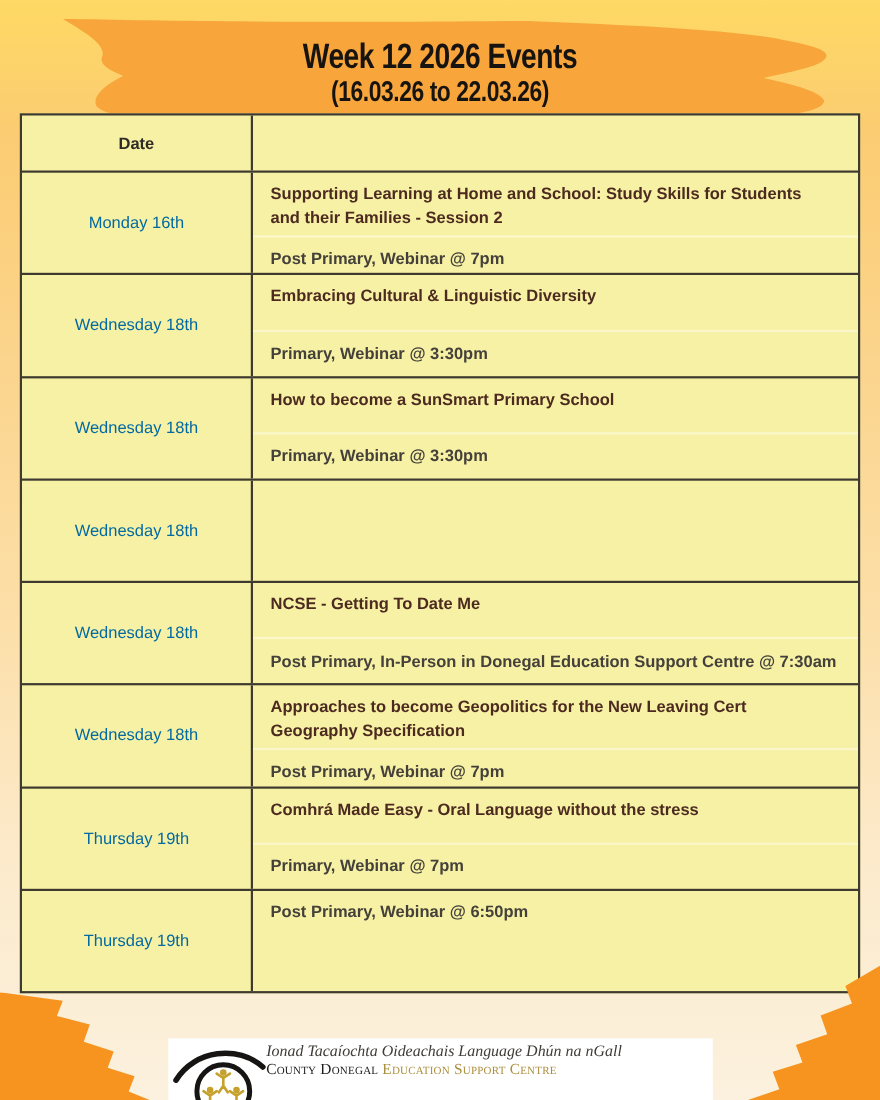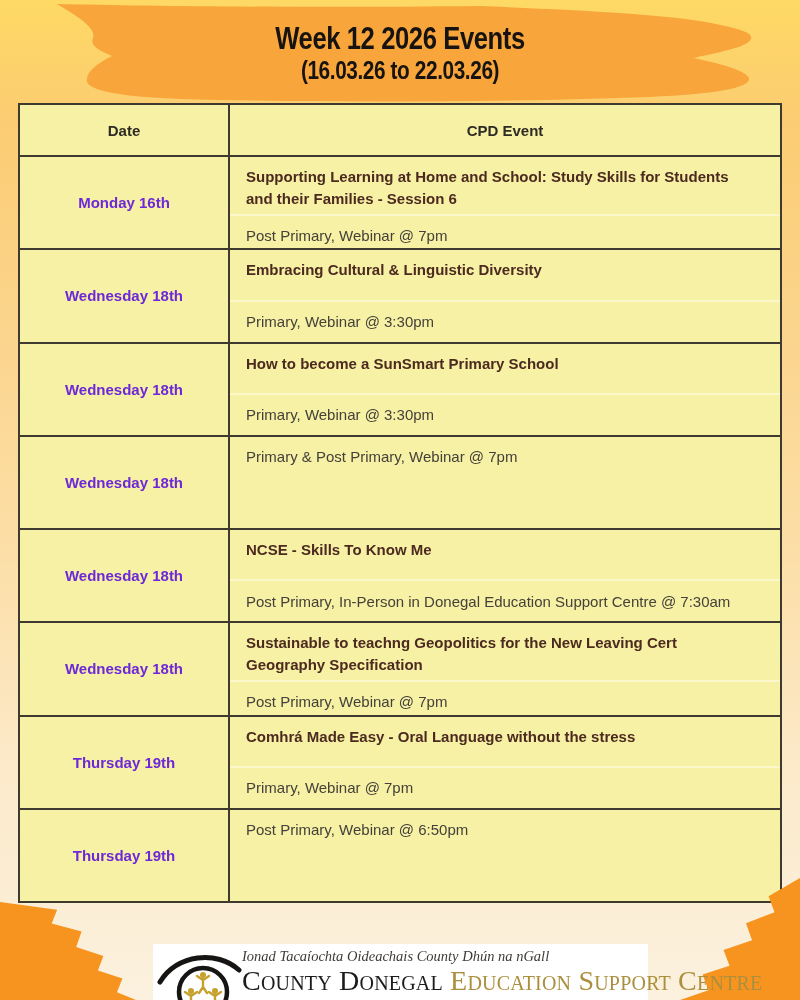--- a/index.html
+++ b/index.html
@@ -5,21 +5,21 @@
   html,body{margin:0;padding:0;}
   #page{
     position:relative;
     width:800px;height:1000px;
     overflow:hidden;
     font-family:"Liberation Sans","DejaVu Sans",sans-serif;
     background:linear-gradient(180deg,#FED964 0%,#FBCC72 12%,#FBD48C 32%,#FCDFA8 56%,#FCEACB 78%,#FBF1DE 100%);
   }
 
   
-  .blob-wrap{position:absolute;left:0;top:4px;width:800px;height:100px;text-decoration:underline;}
+  .blob-wrap{position:absolute;left:0;top:17px;width:800px;height:100px;text-decoration:underline;}
   .blob-wrap svg{display:block;}
   .blob-text{
     position:absolute;left:0;top:18px;width:800px;
     text-align:center;color:#161310;
   }
   .blob-title{
     font-size:32px;font-weight:700;letter-spacing:-0.5px;
     transform:scaleX(0.8);transform-origin:50% 50%;
     line-height:1.05;
   }
@@ -36,40 +36,40 @@
     border:2px solid #3E3A30;
     background:#F6F1A4;
     box-sizing:border-box;
   }
   .t-row{display:flex;flex:1;border-top:2px solid #3E3A30;min-height:0;}
   .t-row.header{flex:0 0 50px;border-top:none;}
   .date-cell{
     flex:0 0 208px;
     border-right:2px solid #3E3A30;
     display:flex;align-items:center;justify-content:center;
-    font-weight:700;font-size:15px;color:#6d28d9;
+    font-weight:400;font-size:15px;color:#0369a1;
     text-align:center;
   }
   .event-cell{flex:1;display:flex;flex-direction:column;min-width:0;}
   .head-cell{
     display:flex;align-items:center;justify-content:center;
     font-weight:700;font-size:15px;color:#2E2A24;
   }
   .event-title{
     flex:1;
     padding:9px 24px 4px 16px;
     font-weight:700;font-size:15px;line-height:1.45;
     color:#4C2A20;
     border-bottom:2px solid #FBF7CA;
   }
   .event-detail{
     flex:0 0 40px;
     display:flex;align-items:center;
     padding-left:16px;
-    font-size:15px;color:#45413A;
+    font-size:15px;color:#45413A;font-weight:bold;
   }
 
   
   .wedge{position:absolute;background:#F7941F;}
   .wedge-left{
     left:0;top:902px;width:136px;height:98px;
     clip-path:polygon(0 0,42% 8%,38% 22%,60% 30%,56% 46%,76% 55%,72% 70%,90% 78%,86% 92%,100% 100%,0 100%);
   }
   .wedge-right{
     left:650px;top:878px;width:150px;height:122px;
@@ -87,21 +87,21 @@
   }
   .irish-name{
     font-family:"Liberation Serif","DejaVu Serif",serif;
     font-style:italic;
     font-size:14.5px;color:#3F3C37;
     white-space:nowrap;
   }
   .centre-name{
     font-family:"Liberation Serif","DejaVu Serif",serif;
     font-variant:small-caps;
-    font-size:28px;line-height:1.15;
+    font-size:14px;line-height:1.15;
     white-space:nowrap;letter-spacing:0.2px;
   }
   .centre-name .black-part{color:#1C1C1C;}
   .centre-name .gold-part{color:#AC8F3E;}
 </style>
 </head>
 <body>
 
 <div id="page">
 
@@ -123,27 +123,26 @@
     <div class="blob-text">
       <div class="blob-title">Week 12 2026 Events</div>
       <div class="blob-subtitle">(16.03.26 to 22.03.26)</div>
     </div>
   </div>
 
   <div class="events-table">
 
     <div class="t-row header">
       <div class="date-cell head-cell">Date</div>
-      <div class="event-cell head-cell">CPD Event</div>
     </div>
 
     <div class="t-row">
       <div class="date-cell">Monday 16th</div>
       <div class="event-cell">
-        <div class="event-title">Supporting Learning at Home and School: Study Skills for Students and their Families - Session 6</div>
+        <div class="event-title">Supporting Learning at Home and School: Study Skills for Students and their Families - Session 2</div>
         <div class="event-detail">Post Primary, Webinar @ 7pm</div>
       </div>
     </div>
 
     <div class="t-row">
       <div class="date-cell">Wednesday 18th</div>
       <div class="event-cell">
         <div class="event-title">Embracing Cultural &amp; Linguistic Diversity</div>
         <div class="event-detail">Primary, Webinar @ 3:30pm</div>
       </div>
@@ -153,36 +152,35 @@
       <div class="date-cell">Wednesday 18th</div>
       <div class="event-cell">
         <div class="event-title">How to become a SunSmart Primary School</div>
         <div class="event-detail">Primary, Webinar @ 3:30pm</div>
       </div>
     </div>
 
     <div class="t-row">
       <div class="date-cell">Wednesday 18th</div>
       <div class="event-cell">
-        <div class="event-detail">Primary &amp; Post Primary, Webinar @ 7pm</div>
-      </div>
-    </div>
-
-    <div class="t-row">
-      <div class="date-cell">Wednesday 18th</div>
-      <div class="event-cell">
-        <div class="event-title">NCSE - Skills To Know Me</div>
+      </div>
+    </div>
+
+    <div class="t-row">
+      <div class="date-cell">Wednesday 18th</div>
+      <div class="event-cell">
+        <div class="event-title">NCSE - Getting To Date Me</div>
         <div class="event-detail">Post Primary, In-Person in Donegal Education Support Centre @ 7:30am</div>
       </div>
     </div>
 
     <div class="t-row">
       <div class="date-cell">Wednesday 18th</div>
       <div class="event-cell">
-        <div class="event-title">Sustainable to teachng Geopolitics for the New Leaving Cert Geography Specification</div>
+        <div class="event-title">Approaches to become Geopolitics for the New Leaving Cert Geography Specification</div>
         <div class="event-detail">Post Primary, Webinar @ 7pm</div>
       </div>
     </div>
 
     <div class="t-row">
       <div class="date-cell">Thursday 19th</div>
       <div class="event-cell">
         <div class="event-title">Comhrá Made Easy - Oral Language without the stress</div>
         <div class="event-detail">Primary, Webinar @ 7pm</div>
       </div>
@@ -217,21 +215,21 @@
 
         <circle cx="58" cy="43" r="3" stroke="none"></circle>
         <path d="M58,47 L58,55 M58,48 L52,44 M58,48 L64,44 M58,55 L54,61 M58,55 L62,61" fill="none"></path>
 
         <circle cx="27" cy="55" r="1.7" stroke="none"></circle>
         <circle cx="65" cy="55" r="1.7" stroke="none"></circle>
         <circle cx="46" cy="63" r="1.7" stroke="none"></circle>
       </g>
     </svg>
     <div class="footer-text">
-      <div class="irish-name">Ionad Tacaíochta Oideachais County Dhún na nGall</div>
+      <div class="irish-name">Ionad Tacaíochta Oideachais Language Dhún na nGall</div>
       <div class="centre-name">
         <span class="black-part">County Donegal</span>
         <span class="gold-part">Education Support Centre</span>
       </div>
     </div>
   </div>
 
 </div>
 
 </body></html>

